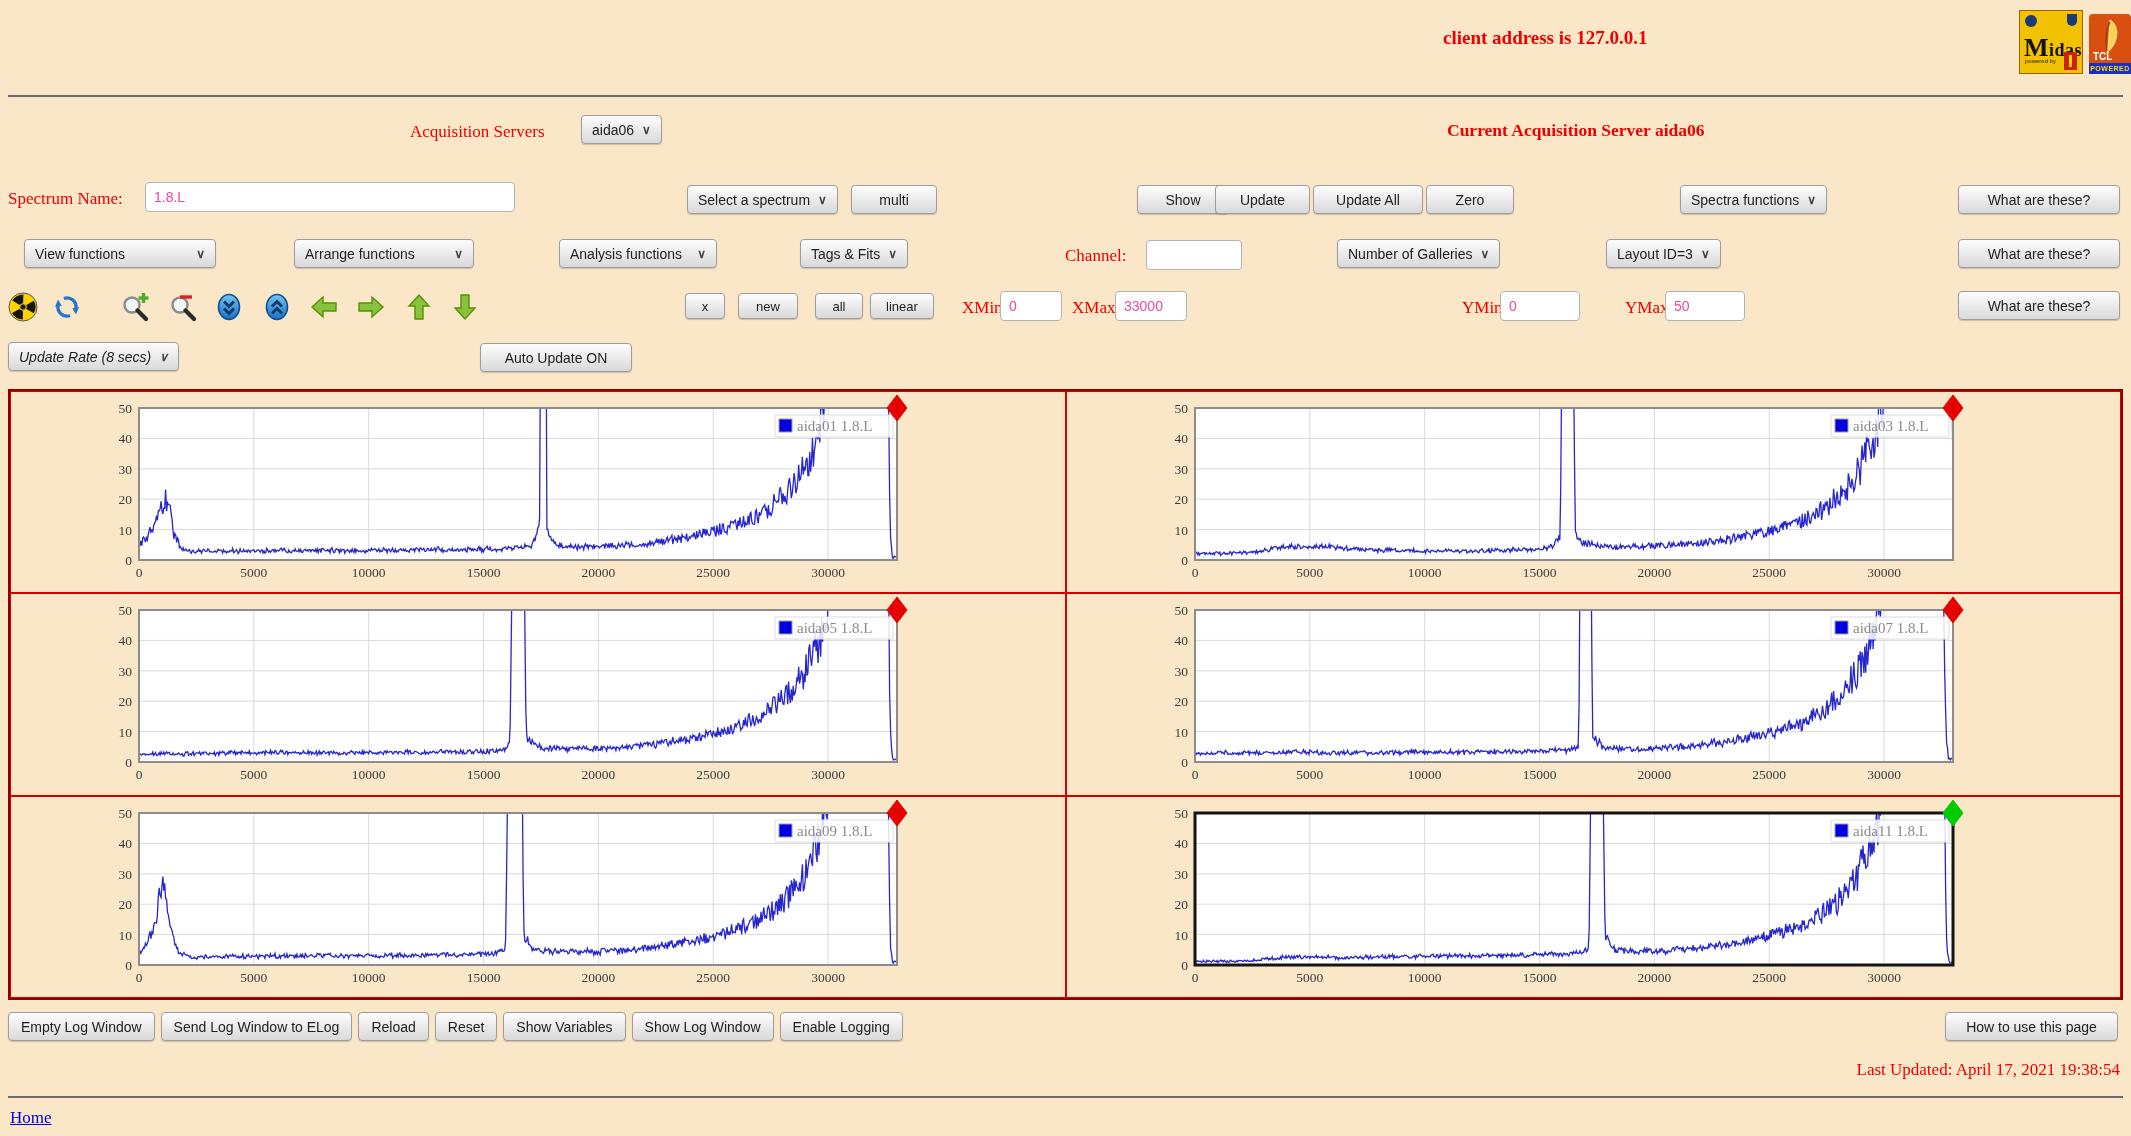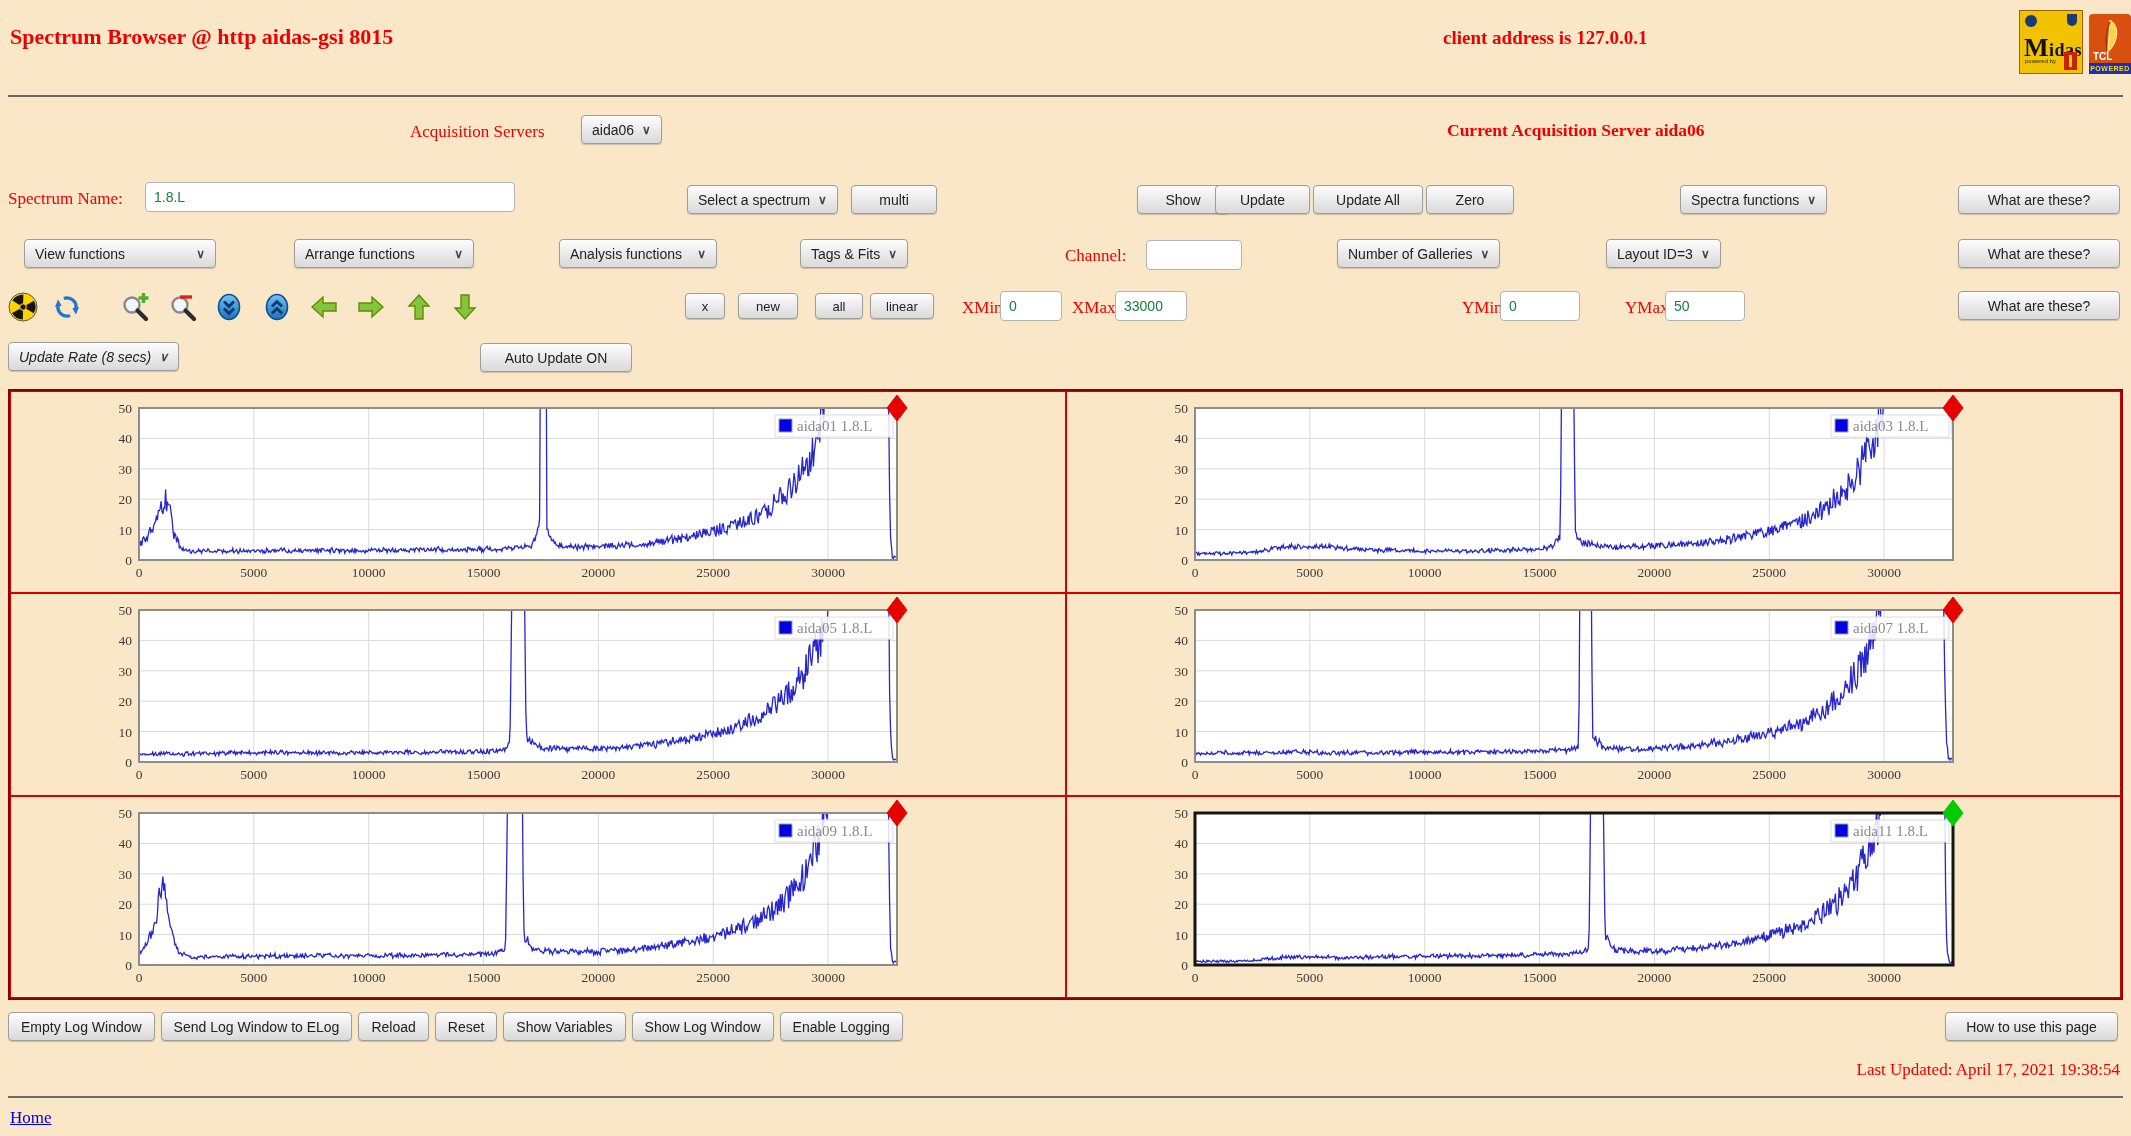--- a/index.html
+++ b/index.html
@@ -13,21 +13,21 @@
        border-radius:4px;font-size:14px;color:#222;padding:0 12px;
        box-shadow:0 1px 1px rgba(0,0,0,.18);cursor:pointer;white-space:nowrap;box-sizing:border-box;}
   .btn.small{height:26px;font-size:13px;}
   .select{position:absolute;display:flex;align-items:center;height:29px;
        background:linear-gradient(#fdfdfd,#d9d9d9);border:1px solid #9d9d9d;border-radius:4px;
        font-size:14px;color:#222;padding:0 10px;box-shadow:0 1px 1px rgba(0,0,0,.18);
        cursor:pointer;white-space:nowrap;box-sizing:border-box;}
   .select::after{content:"\2228";font-size:12px;font-weight:bold;color:#444;margin-left:8px;}
   .select.spread{justify-content:space-between;margin-left:16px;}
   input.txt{position:absolute;border:1px solid #b3b3b3;border-radius:4px;font-size:14px;
-       padding:0 8px;height:30px;box-sizing:border-box;background:#fff;color:#15803d;outline:none;}
+       padding:0 8px;height:30px;box-sizing:border-box;background:#fff;color:#ec4899;outline:none;}
   .hr{position:absolute;left:8px;width:2115px;height:2px;background:#6a6a6a;}
   .title{position:absolute;left:10px;top:24px;font-family:"Liberation Serif",serif;
        font-weight:bold;font-size:22px;color:#ee0000;}
   .client{position:absolute;left:1443px;top:27px;font-family:"Liberation Serif",serif;
        font-weight:bold;font-size:19px;color:#ee0000;}
   .gallery{position:absolute;left:8px;top:389px;width:2115px;height:611px;
        border:2px solid #8e0000;box-sizing:border-box;display:grid;
        grid-template-columns:1fr 1fr;grid-template-rows:1fr 1fr 1fr;background:#fae7c8;}
   .gcell{position:relative;border:1px solid #d40000;overflow:hidden;}
   .icon{position:absolute;width:30px;height:30px;top:292px;}
@@ -54,21 +54,20 @@
   .home{position:absolute;left:10px;top:1108px;font-family:"Liberation Serif",serif;
        font-size:17px;color:#0000dd;text-decoration:underline;}
   .logrow{position:absolute;left:8px;top:1012px;display:flex;gap:6px;border-radius:11px;}
   .logrow .lbtn{position:static;}
 </style>
 </head>
 <body>
 
 <div class="page">
 
-  <div class="title">Spectrum Browser @ http aidas-gsi 8015</div>
   <div class="client">client address is 127.0.0.1</div>
 
   <div class="logo-midas">
     <span class="m-dot"></span>
     <span class="m-shield"></span>
     <span class="m-name">Midas</span>
     <span class="m-pow">powered by</span>
     <span class="m-mini"></span>
   </div>
   <div class="logo-tcl">

